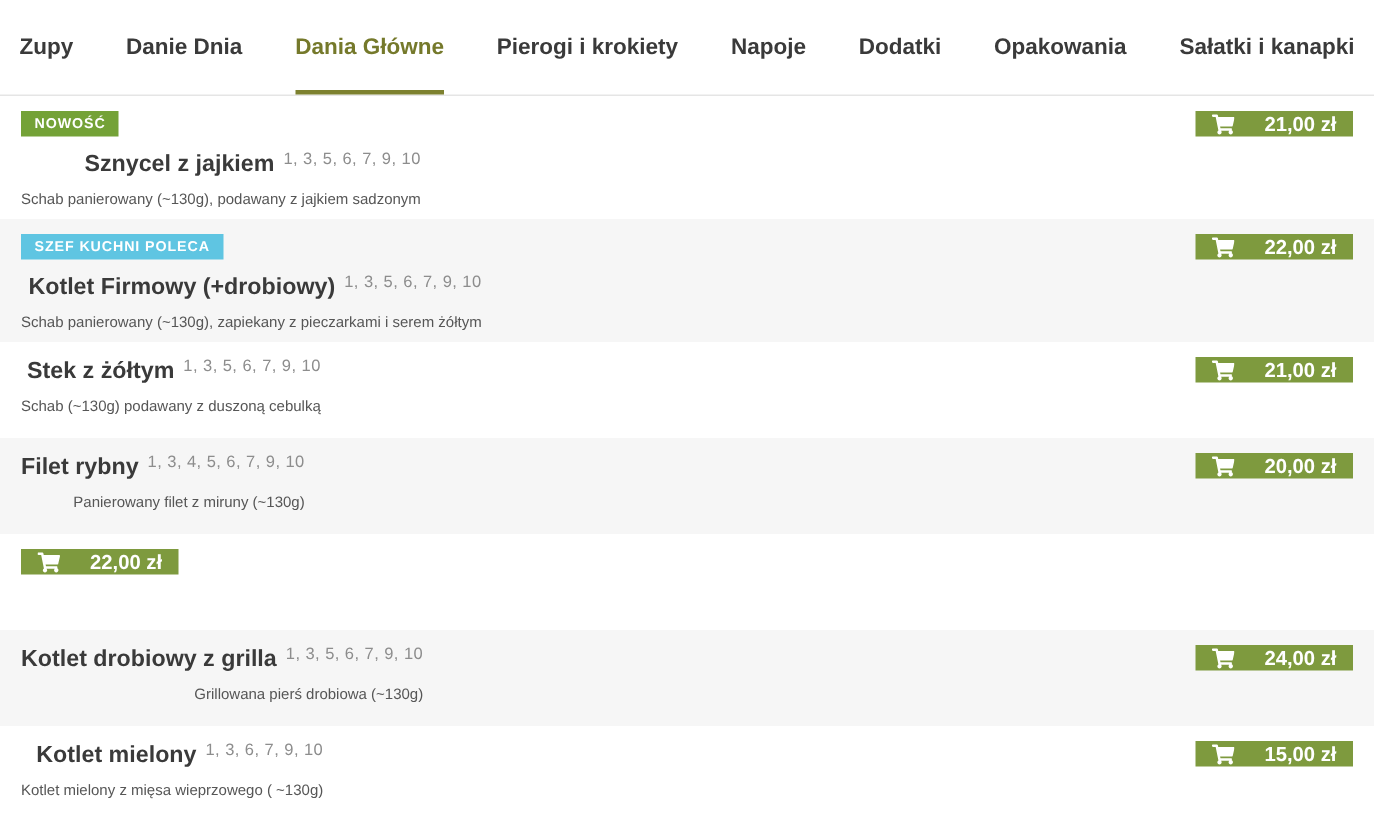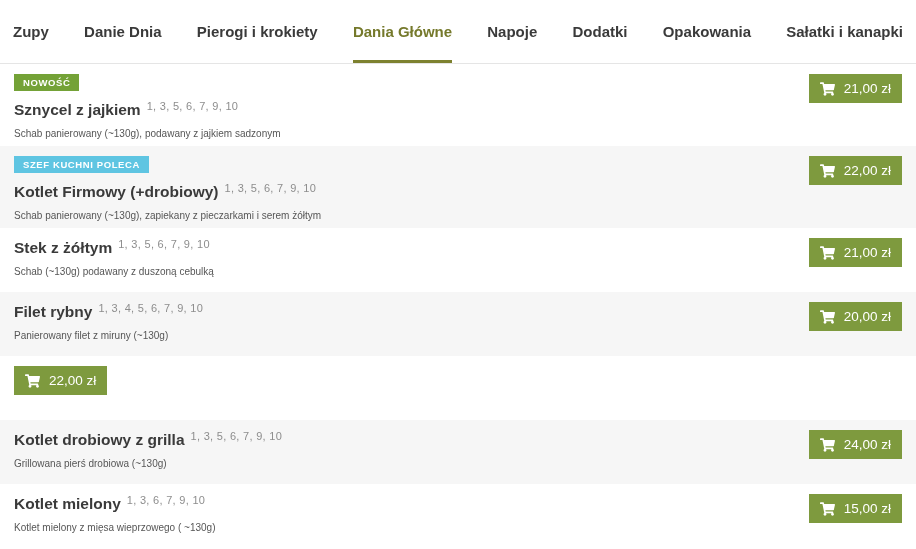--- a/index.html
+++ b/index.html
@@ -23,51 +23,51 @@
   
   .menu-list { width:100%; border-bottom:1px solid #e2e2e2; }
   .menu-row {
     display:flex; justify-content:space-between; align-items:flex-start;
     padding:8px 14px; background:#fff;
   }
   .menu-row.alt { background:#f6f6f6; }
   .menu-row.has-badge { height:82px; }
   .menu-row:not(.has-badge) { height:64px; }
 
-  .row-main { display:flex; flex-direction:column; }
+  .row-main { display:flex; flex-direction:column;text-align:right; }
   .badge {
     display:inline-block; align-self:flex-start;
     font-size:9.5px; font-weight:700; letter-spacing:.6px;
     color:#fff; padding:3px 9px 3px 9px; margin:2px 0 7px 0;
     text-transform:uppercase;
   }
   .title-line { font-size:15.5px; font-weight:700; color:#3a3a3a; line-height:20px; margin-top:2px; }
   .allergens {
     font-size:11px; font-weight:400; color:#8d8d8d;
     position:relative; top:-5px; margin-left:6px; letter-spacing:.3px;
   }
   .desc { font-size:10px; color:#565656; margin-top:5px; line-height:16px; }
 
   .price-btn {
-    display:flex; align-items:center; justify-content:center; gap:9px;
+    display:flex; align-items:center; justify-content:center; gap:20px;
     background:#7e9a3e; color:#fff; border:none;
-    min-width:72px; height:29px; padding:0 11px; margin-top:2px;
+    min-width:72px; height:17px; padding:0 11px; margin-top:2px;
     font-family:"Liberation Sans", sans-serif;
-    font-size:13.5px; font-weight:400; cursor:pointer; flex-shrink:0;
+    font-size:13.5px; font-weight:700; cursor:pointer; flex-shrink:0;
   }
   .price-btn svg { display:block; }
 </style>
 </head>
 <body>
 
 <nav class="nav">
     <div class="tab">Zupy</div>
     <div class="tab">Danie Dnia</div>
+    <div class="tab active">Dania Główne</div>
     <div class="tab">Pierogi i krokiety</div>
-    <div class="tab active">Dania Główne</div>
     <div class="tab">Napoje</div>
     <div class="tab">Dodatki</div>
     <div class="tab">Opakowania</div>
     <div class="tab">Sałatki i kanapki</div>
   </nav>
 
 <div class="menu-list">
     <div class="menu-row has-badge">
     <div class="row-main">
       <span class="badge" style="background: rgb(116, 162, 55);">NOWOŚĆ</span>

